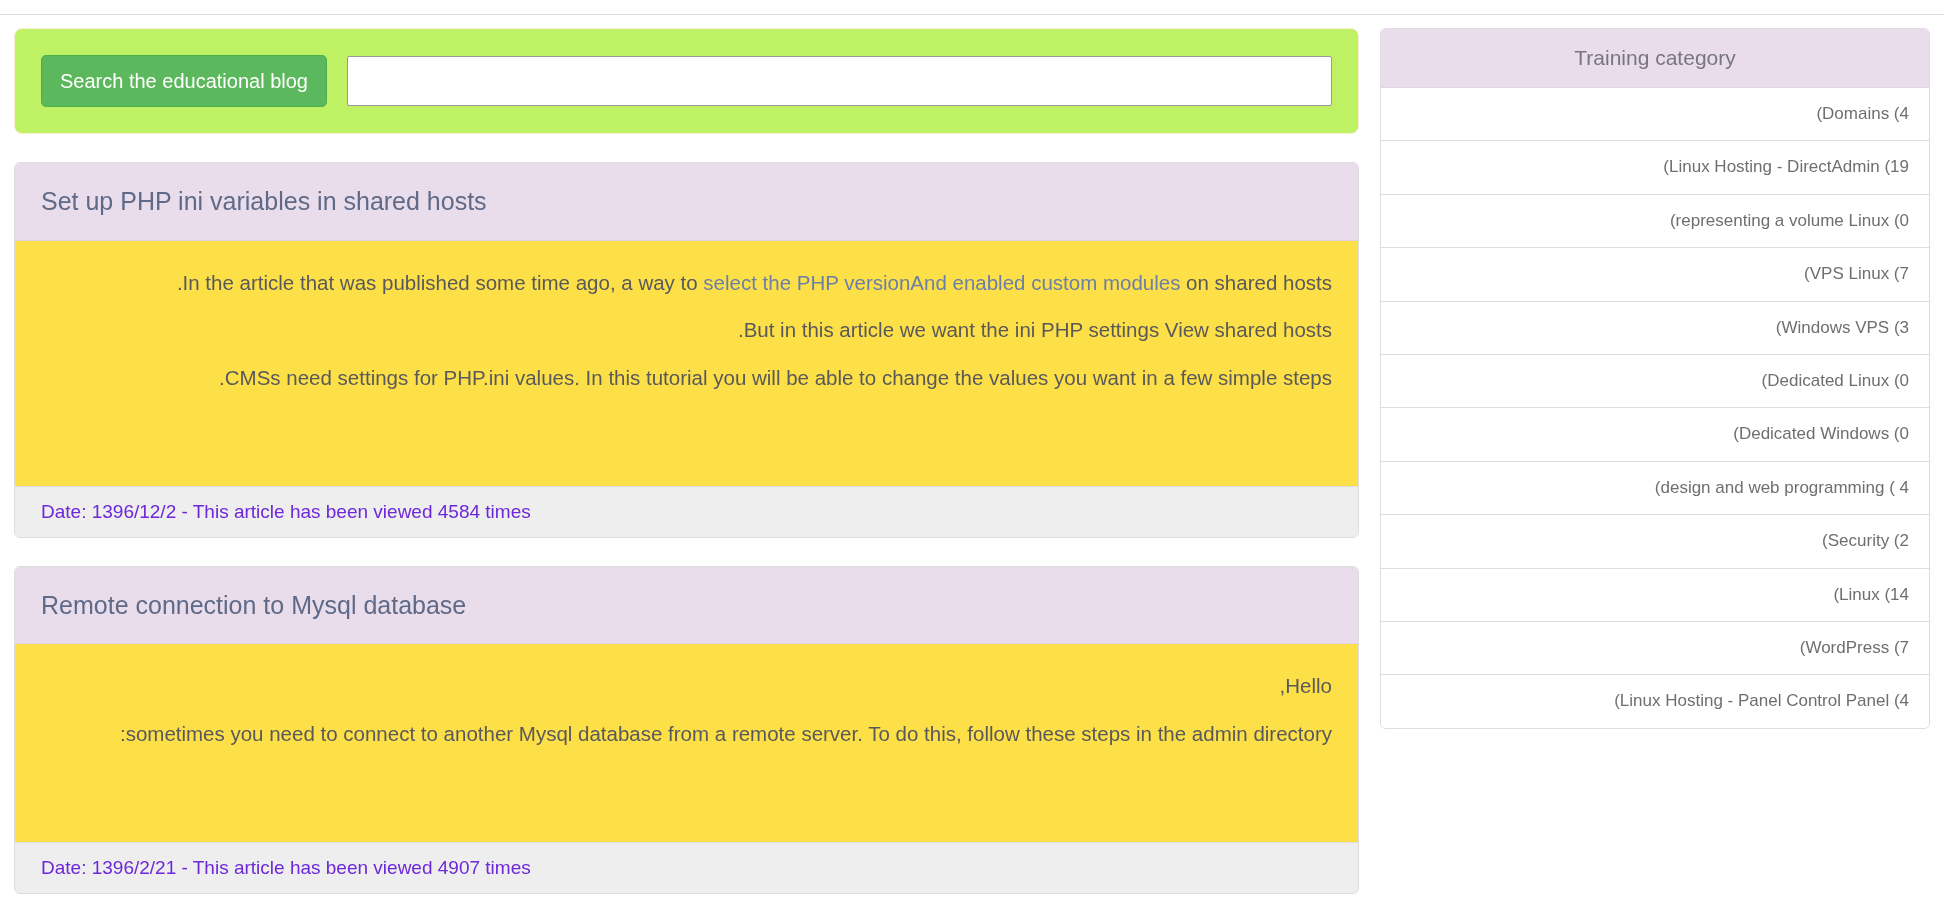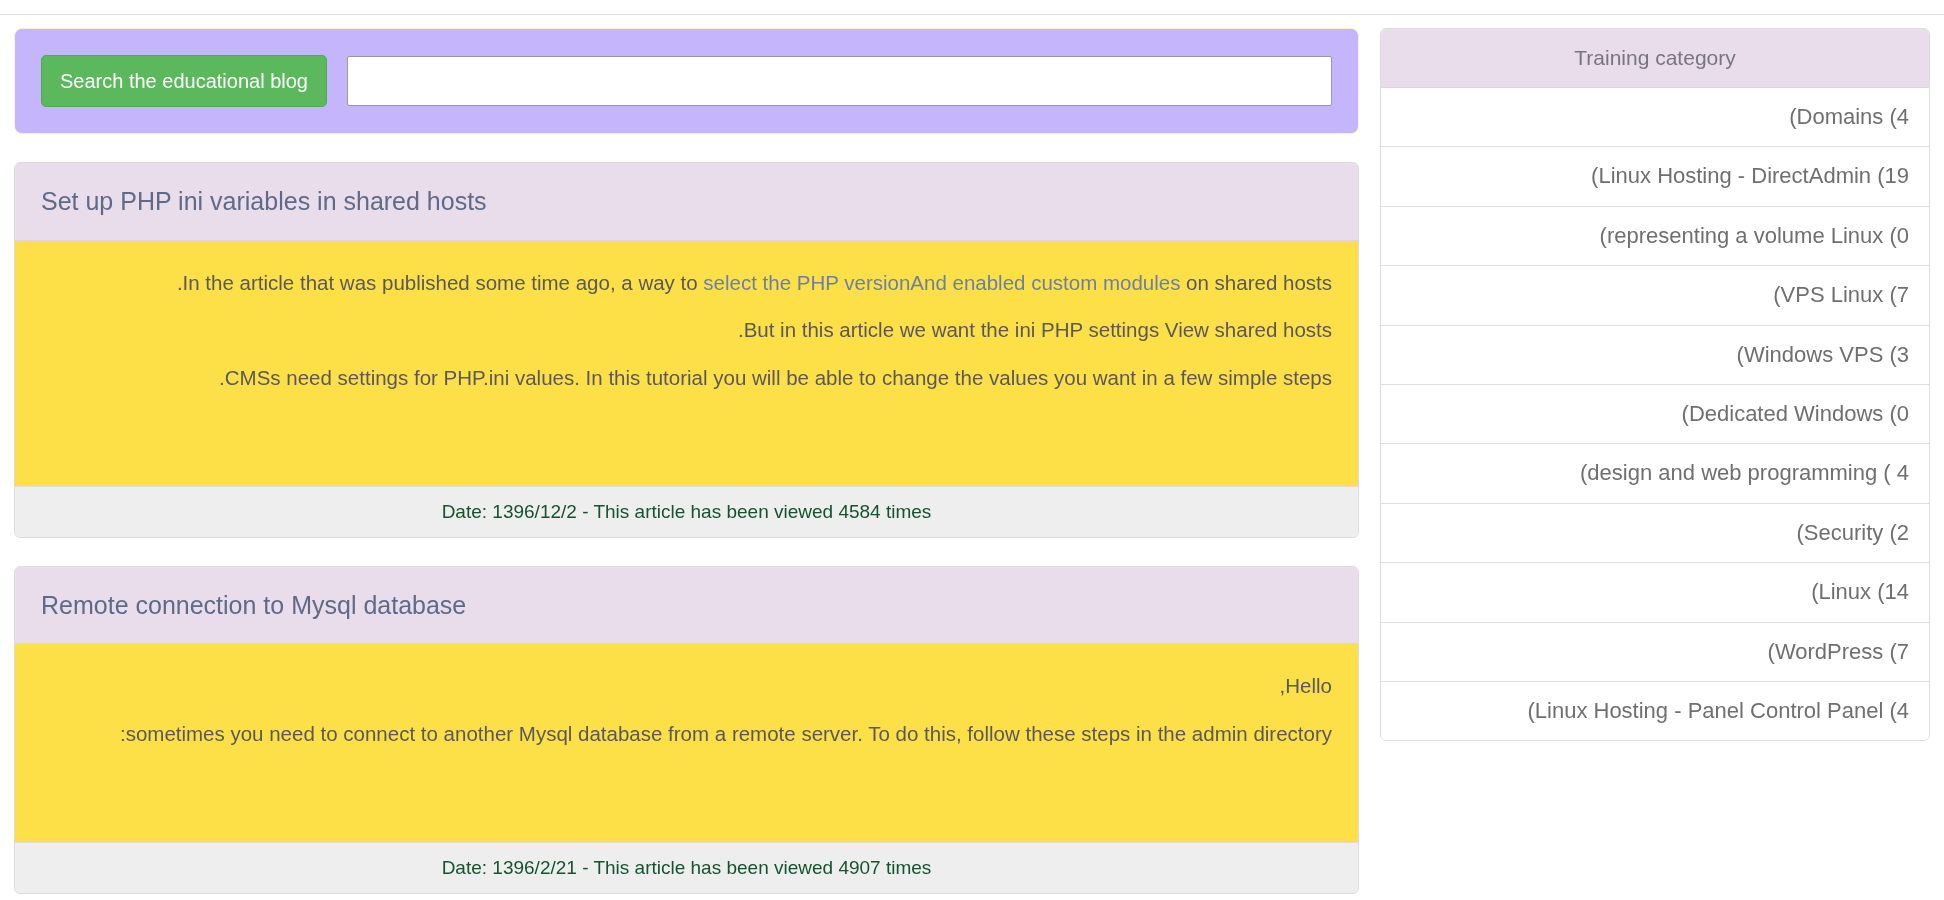--- a/index.html
+++ b/index.html
@@ -40,21 +40,21 @@
   }
   .side-col {
     position: absolute;
     top: 28px;
     left: 1380px;
     width: 550px;
   }
 
   
   .search-panel {
-    background: #c4b5fd;
+    background: #bef264;
     border: 1px solid #fbeed5;
     border-radius: 8px;
     padding: 24px 26px;
     display: flex;
     align-items: center;
     gap: 20px;
     height: 106px;
   }
   .search-button {
     background: #5cb85c;
@@ -119,22 +119,22 @@
   .card-body p:last-child { margin-bottom: 0; }
   .body-link {
     color: #6b7fa8;
     text-decoration: none;
     cursor: pointer;
   }
   .card-footer {
     background: #eeeeee;
     border-top: 1px solid #dddddd;
     padding: 14px 26px;
-    text-align: center;
-    color: #14532d;
+    text-align: left;
+    color: #6d28d9;
     font-size: 19px;
   }
 
   
   .body-tall { padding-bottom: 92px; }
 
   
   .side-panel {
     border: 1px solid #dddddd;
     border-radius: 6px;
@@ -147,21 +147,21 @@
     padding: 17px 18px;
     text-align: center;
     color: #78767c;
     font-size: 21px;
   }
   .side-item {
     border-bottom: 1px solid #dddddd;
     padding: 16px 20px;
     text-align: right;
     color: #6f6f6f;
-    font-size: 22px;
+    font-size: 17px;
     background: #ffffff;
     cursor: pointer;
     direction: rtl;
     unicode-bidi: plaintext;
     line-height: 1.2;
   }
   .side-item:last-child { border-bottom: none; }
 </style>
 </head>
 <body>
@@ -204,20 +204,21 @@
 
   <div class="side-col">
     <div class="side-panel">
       <div class="side-header">Training category</div>
 
       <div class="side-item">(Domains (4</div>
       <div class="side-item">(Linux Hosting - DirectAdmin (19</div>
       <div class="side-item">(representing a volume Linux (0</div>
       <div class="side-item">(VPS Linux (7</div>
       <div class="side-item">(Windows VPS (3</div>
+      <div class="side-item">(Dedicated Linux (0</div>
       <div class="side-item">(Dedicated Windows (0</div>
       <div class="side-item">(design and web programming ( 4</div>
       <div class="side-item">(Security (2</div>
       <div class="side-item">(Linux (14</div>
       <div class="side-item">(WordPress (7</div>
       <div class="side-item">(Linux Hosting - Panel Control Panel (4</div>
     </div>
   </div>
 
 </div>

